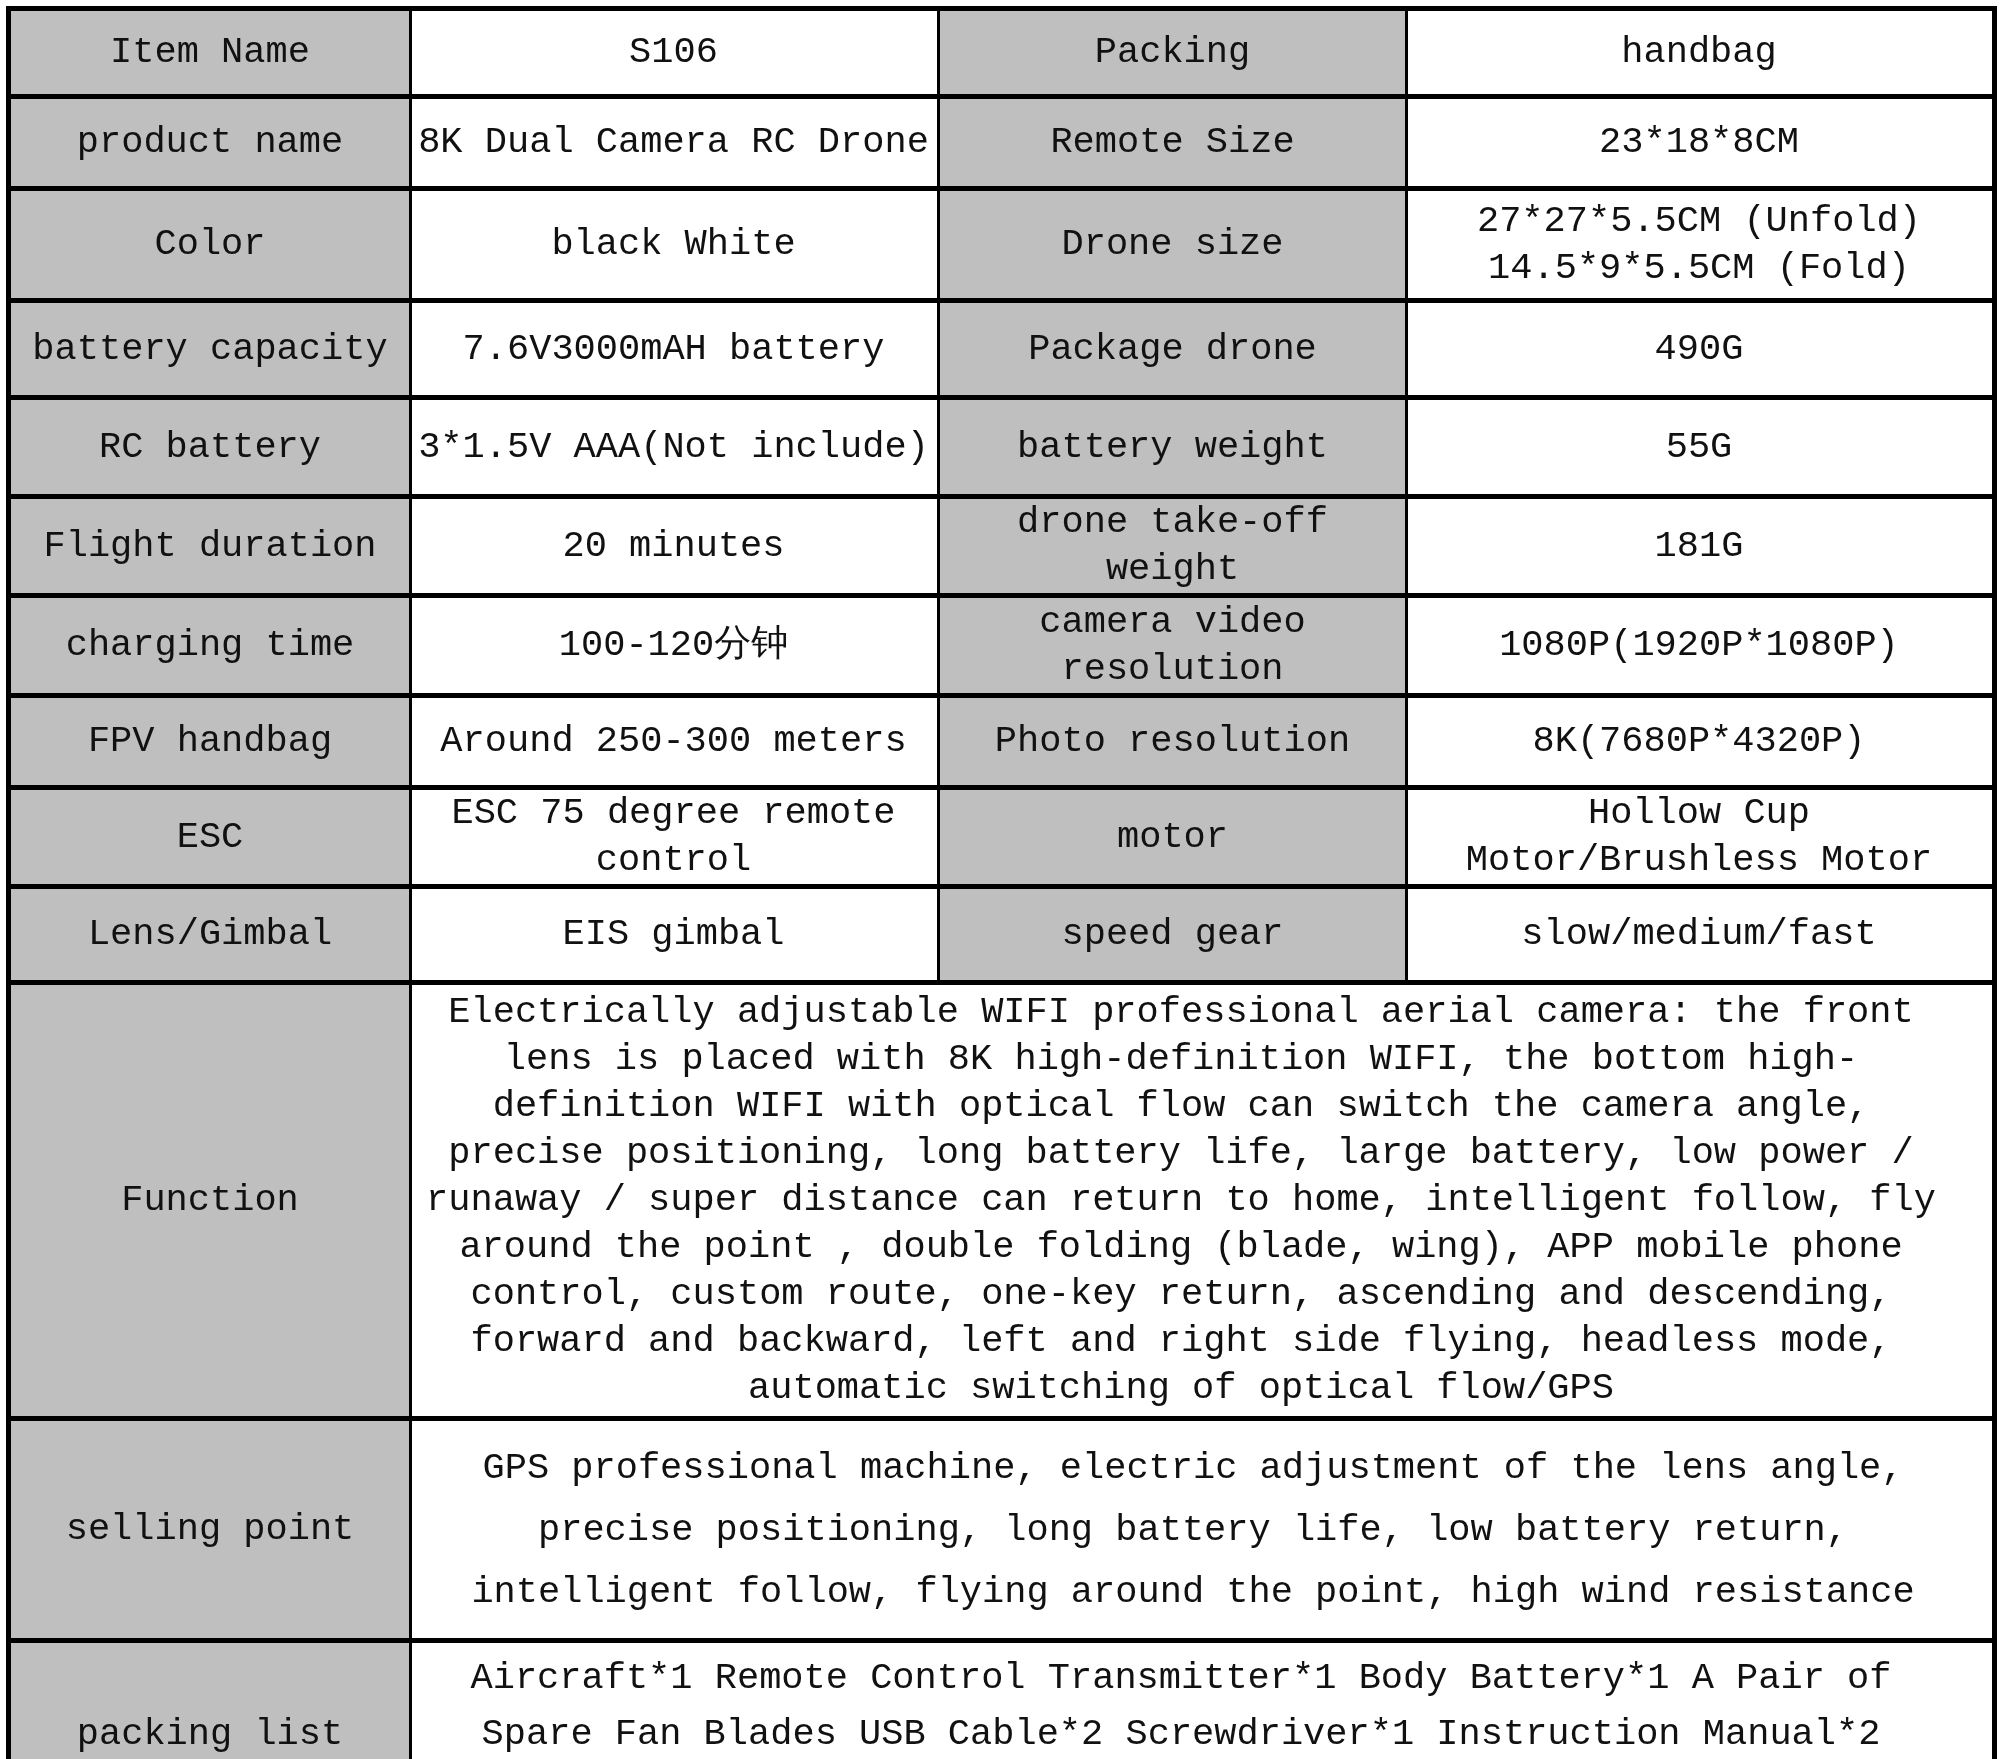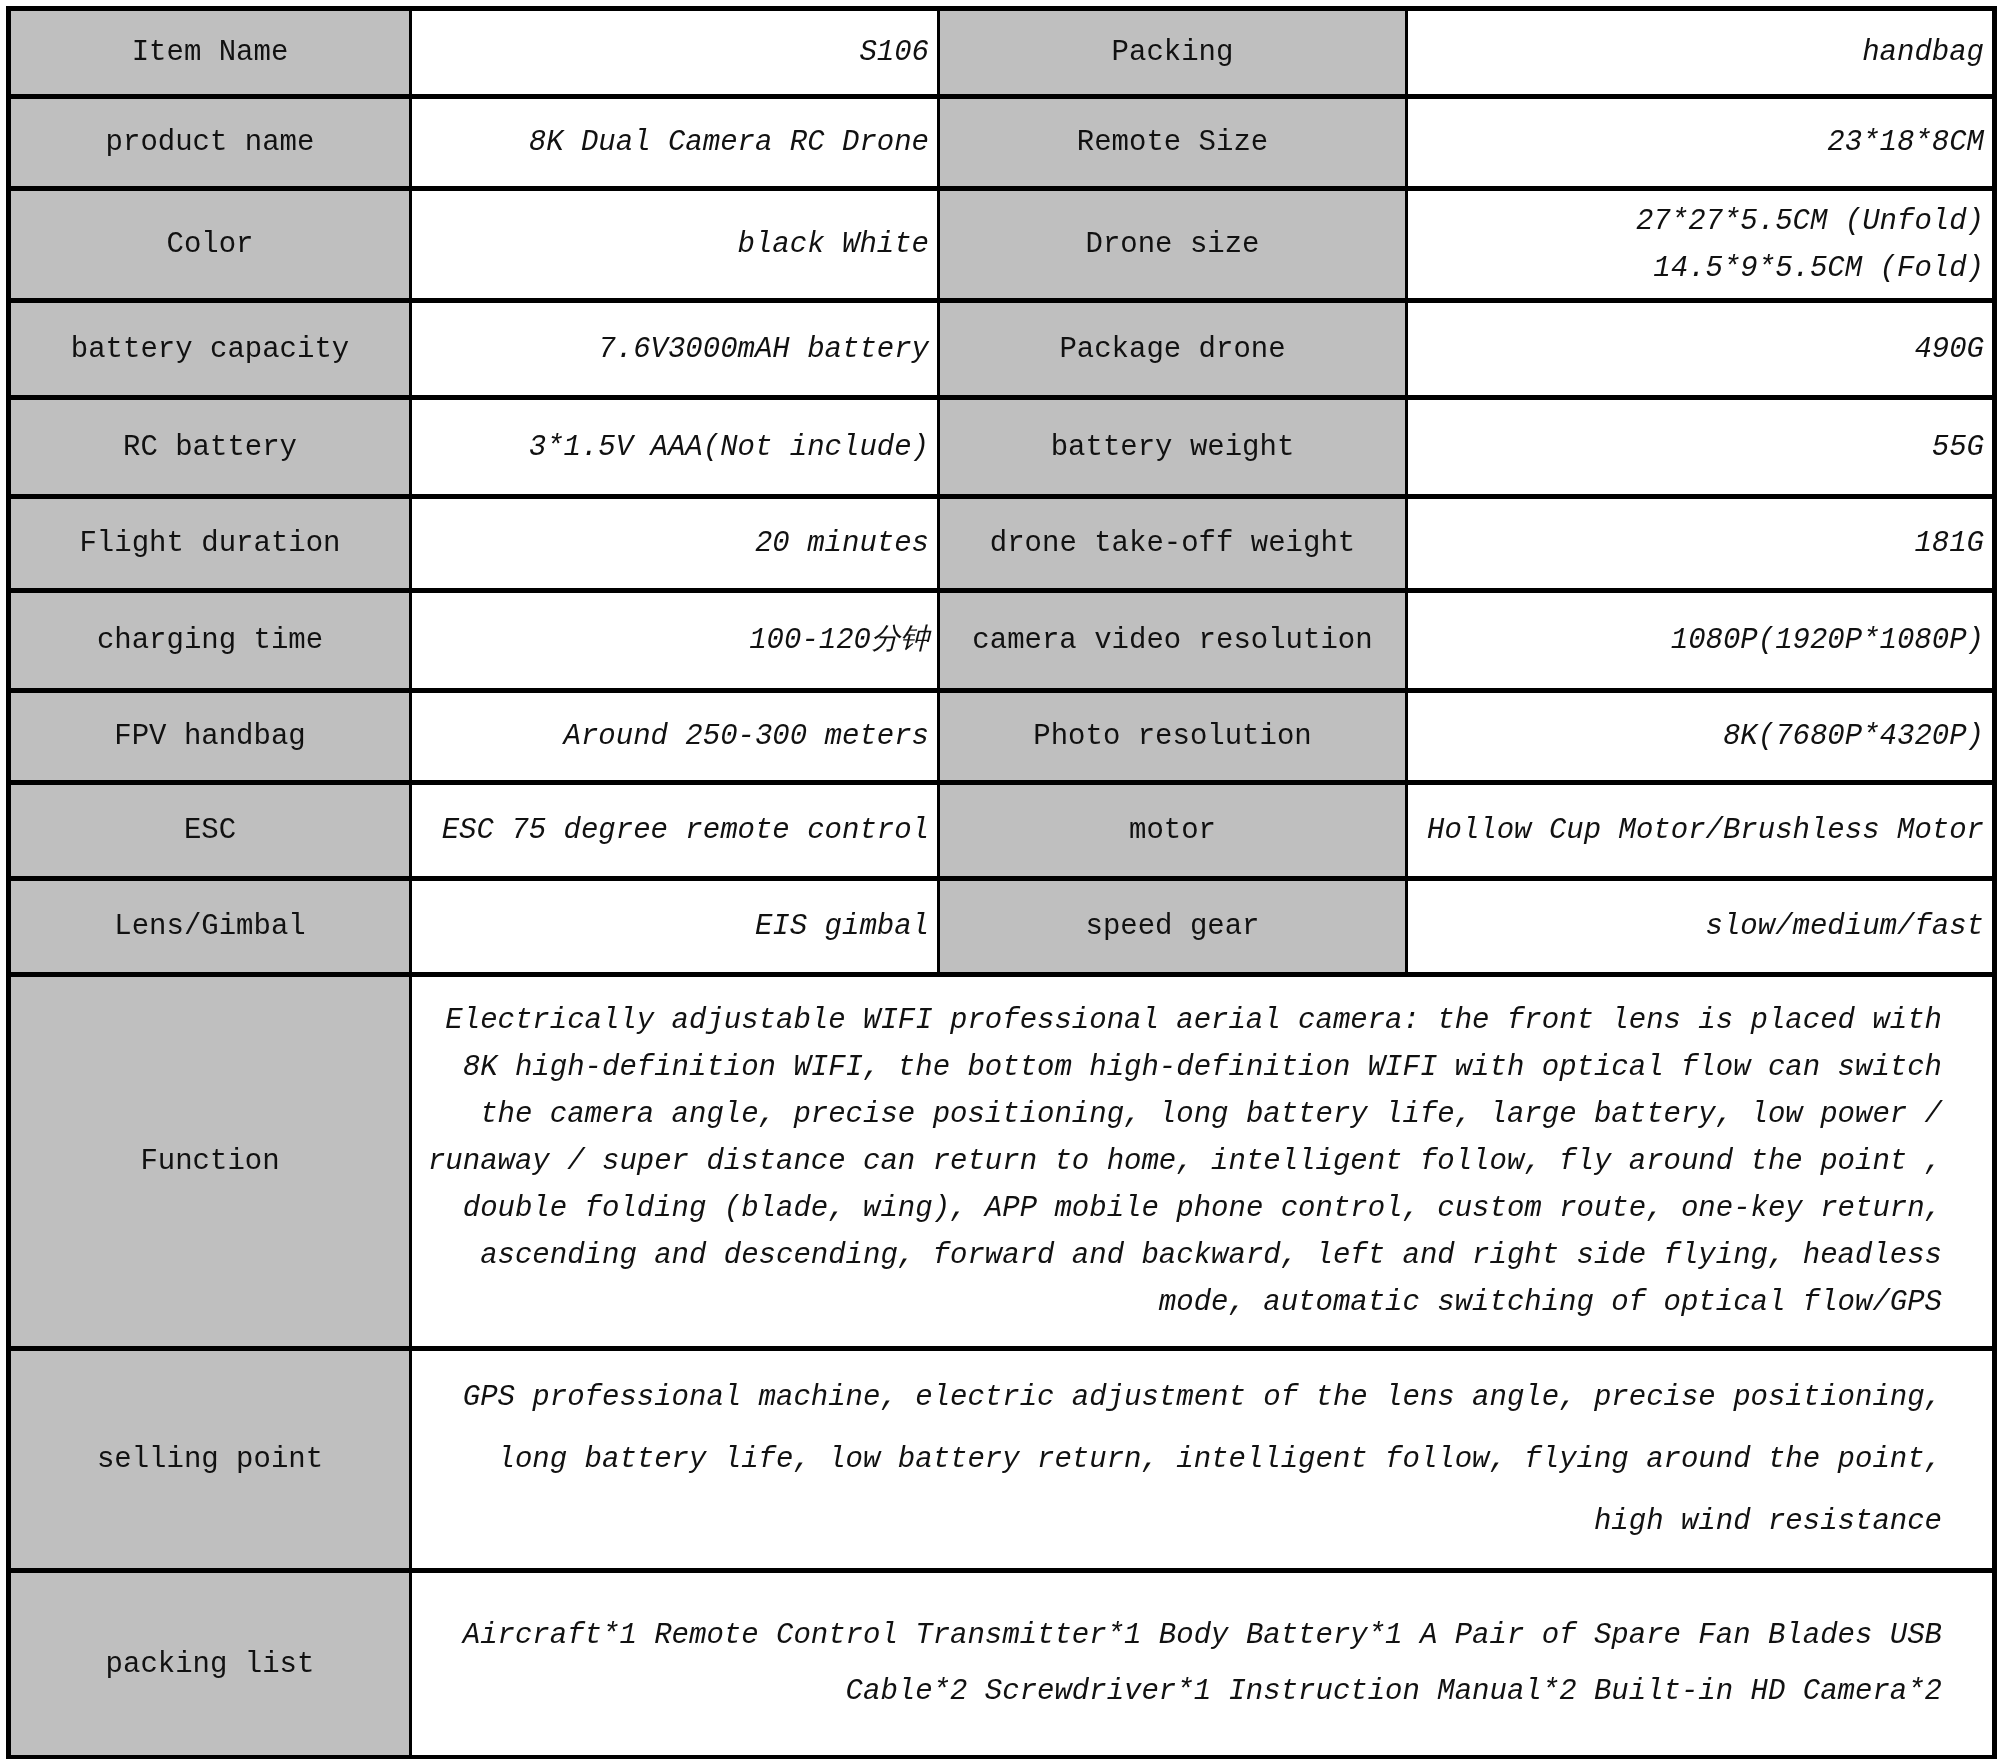--- a/index.html
+++ b/index.html
@@ -35,37 +35,36 @@
   col.c1{width:402px;}
   col.c2{width:528px;}
   col.c3{width:468px;}
   col.c4{width:588px;}
   td{
     border-left:3px solid var(--border);
     border-right:3px solid var(--border);
     border-top:5px solid var(--border);
     border-bottom:5px solid var(--border);
     color:var(--ink);
-    font-size:29px;
+    font-size:37px;
     line-height:47px;
     vertical-align:middle;
     overflow:hidden;
   }
   td.lbl{
     background:var(--label-bg);
     text-align:center;
     padding:0 4px;
   }
   td.val{
     background:var(--value-bg);
-    text-align:right;
+    text-align:center;
     padding:0 8px 0 6px;
     white-space:pre-line;
     word-wrap:break-word;
-    font-style:italic;
   }
   td.val.wide{
     padding:4px 50px 4px 8px;
     white-space:normal;
   }
   tr.sr0{height:88px;}
   tr.sr1{height:92px;}
   tr.sr2{height:112px;}
   tr.sr3{height:97px;}
   tr.sr4{height:99px;}

